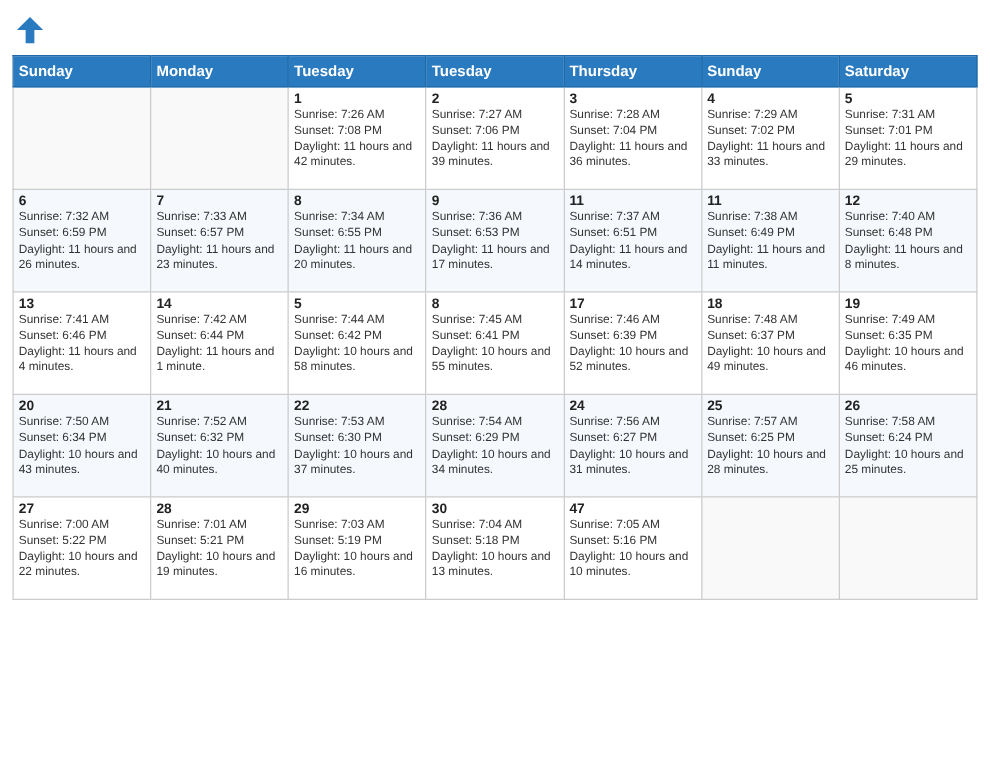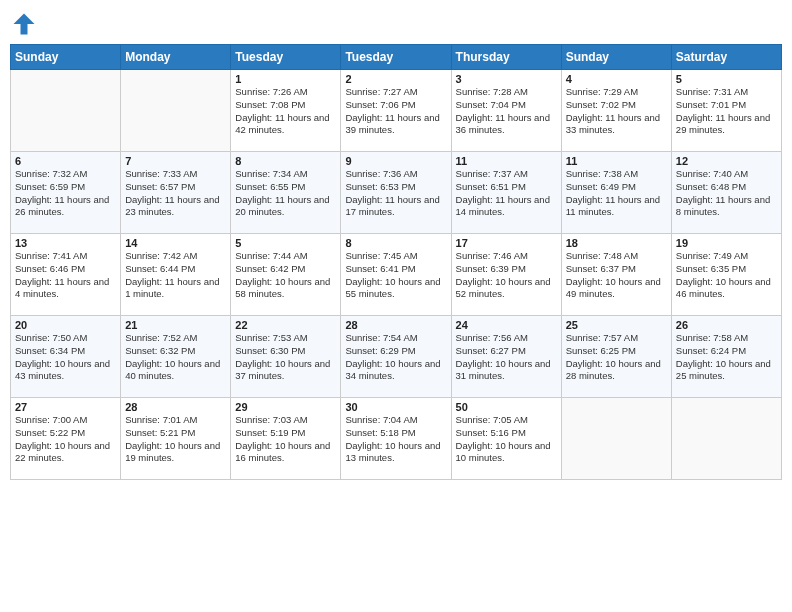--- a/index.html
+++ b/index.html
@@ -258,21 +258,21 @@
           </td>
           <td>
             <span class="day-num">29</span>
             <div class="day-info">Sunrise: 7:03 AM<br>Sunset: 5:19 PM<br>Daylight: 10 hours and 16 minutes.</div>
           </td>
           <td>
             <span class="day-num">30</span>
             <div class="day-info">Sunrise: 7:04 AM<br>Sunset: 5:18 PM<br>Daylight: 10 hours and 13 minutes.</div>
           </td>
           <td>
-            <span class="day-num">50</span>
+            <span class="day-num">47</span>
             <div class="day-info">Sunrise: 7:05 AM<br>Sunset: 5:16 PM<br>Daylight: 10 hours and 10 minutes.</div>
           </td>
           <td class="empty-cell"></td>
           <td class="empty-cell"></td>
         </tr>
       </tbody>
   </table>
 </div>
 
 </body></html>

